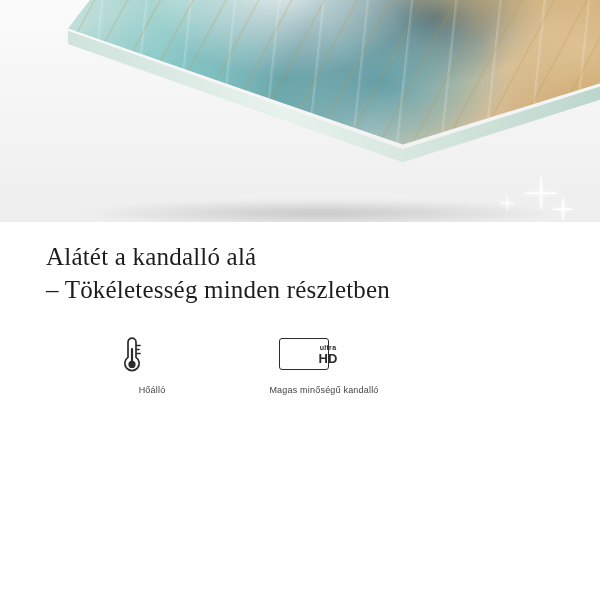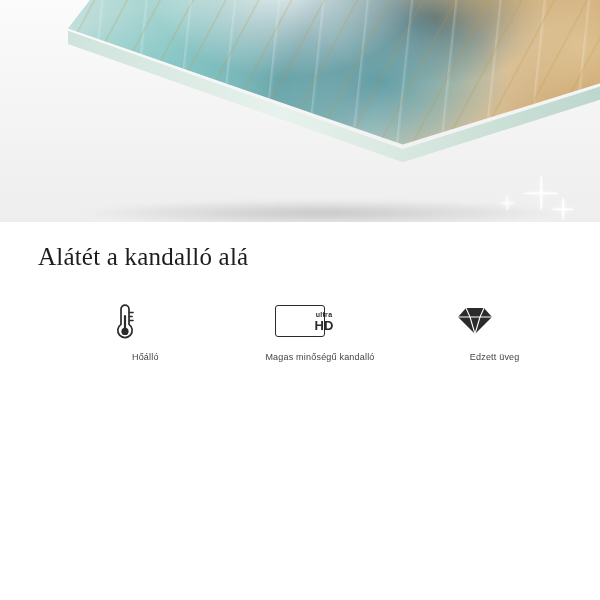--- a/index.html
+++ b/index.html
@@ -82,21 +82,21 @@
     left: 50%; top: 50%;
     transform: translate(-50%,-50%);
   }
   .sparkle::before { width: 100%; height: 1.5px; border-radius: 50%; box-shadow: 0 0 4px #fff; }
   .sparkle::after  { width: 1.5px; height: 100%; border-radius: 50%; box-shadow: 0 0 4px #fff; }
   .sp1 { left: 524px; top: 176px; width: 34px; height: 34px; }
   .sp2 { left: 552px; top: 198px; width: 22px; height: 22px; }
   .sp3 { left: 500px; top: 196px; width: 14px; height: 14px; opacity: .8; }
 
   
-  .content { padding: 0 38px; }
+  .content { padding: 0 38px; margin-left: 8px; }
   .headline {
     margin-top: 18px;
     font-family: "Liberation Serif", serif;
     font-size: 25px;
     line-height: 33px;
     color: #1d1d1d;
     font-weight: 400;
     letter-spacing: .2px;
   }
   .headline .l2 { display: block; }
@@ -160,20 +160,21 @@
     <div class="panel-shadow"></div>
     <div class="sparkle sp1"></div>
     <div class="sparkle sp2"></div>
     <div class="sparkle sp3"></div>
   </div>
 
   <div class="content">
 
     <h1 class="headline">
       <span class="l1">Alátét a kandalló alá</span>
+      <span class="l2">– Tökéletesség minden részletben</span>
     </h1>
 
 
     <div class="features">
 
       <div class="feature">
         <div class="feature-icon">
           <svg width="26" height="40" viewBox="0 0 26 40" fill="none">
             <path d="M13 4.2a4 4 0 0 0-4 4v15.2a7.2 7.2 0 1 0 8 0V8.2a4 4 0 0 0-4-4z" stroke="#2b2b2b" stroke-width="1.7"></path>
             <circle cx="13" cy="30.4" r="3.6" fill="#2b2b2b"></circle>
@@ -188,27 +189,18 @@
         <div class="feature-icon">
           <div class="ultra-hd">
             <span class="u">ultra</span>
             <span class="hd">HD</span>
           </div>
         </div>
         <div class="feature-label">Magas minőségű kandalló</div>
       </div>
 
 
-      <div class="feature">
-        <div class="feature-icon">
-          <svg width="38" height="34" viewBox="0 0 38 34" fill="none">
-            <path d="M10 4h18l8 9-17 17L2 13l8-9z" fill="#2b2b2b"></path>
-            <path d="M10 4l4 9h10l4-9M2 13h34M14 13l5 17 5-17" stroke="#ffffff" stroke-width="1.1"></path>
-          </svg>
-        </div>
-        <div class="feature-label">Edzett üveg</div>
-      </div>
 
 
 
     </div>
   </div>
 </div>
 
 </body></html>

